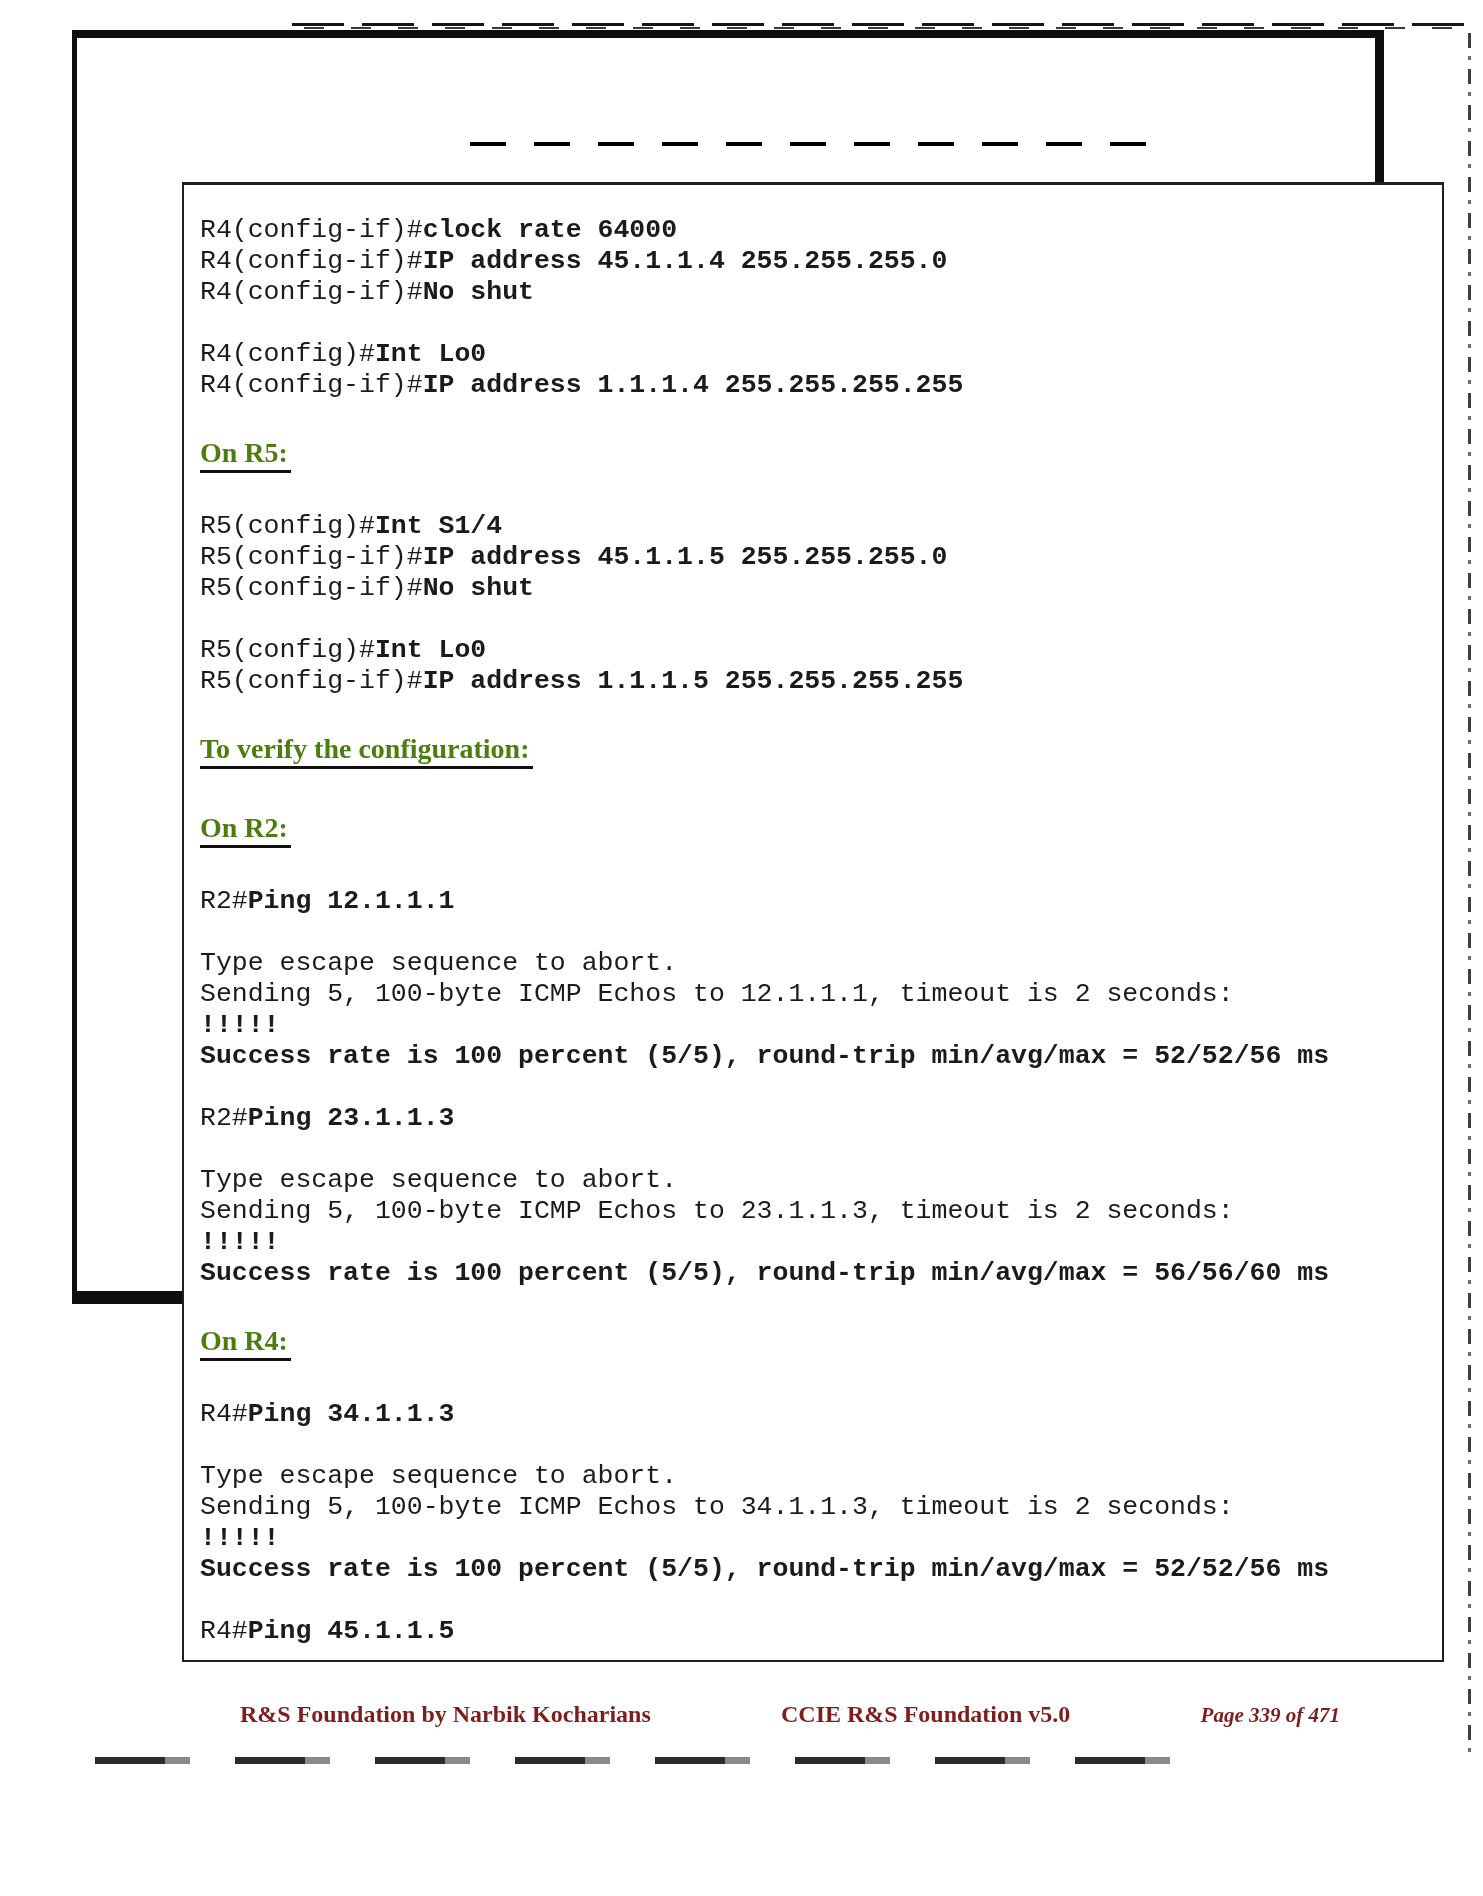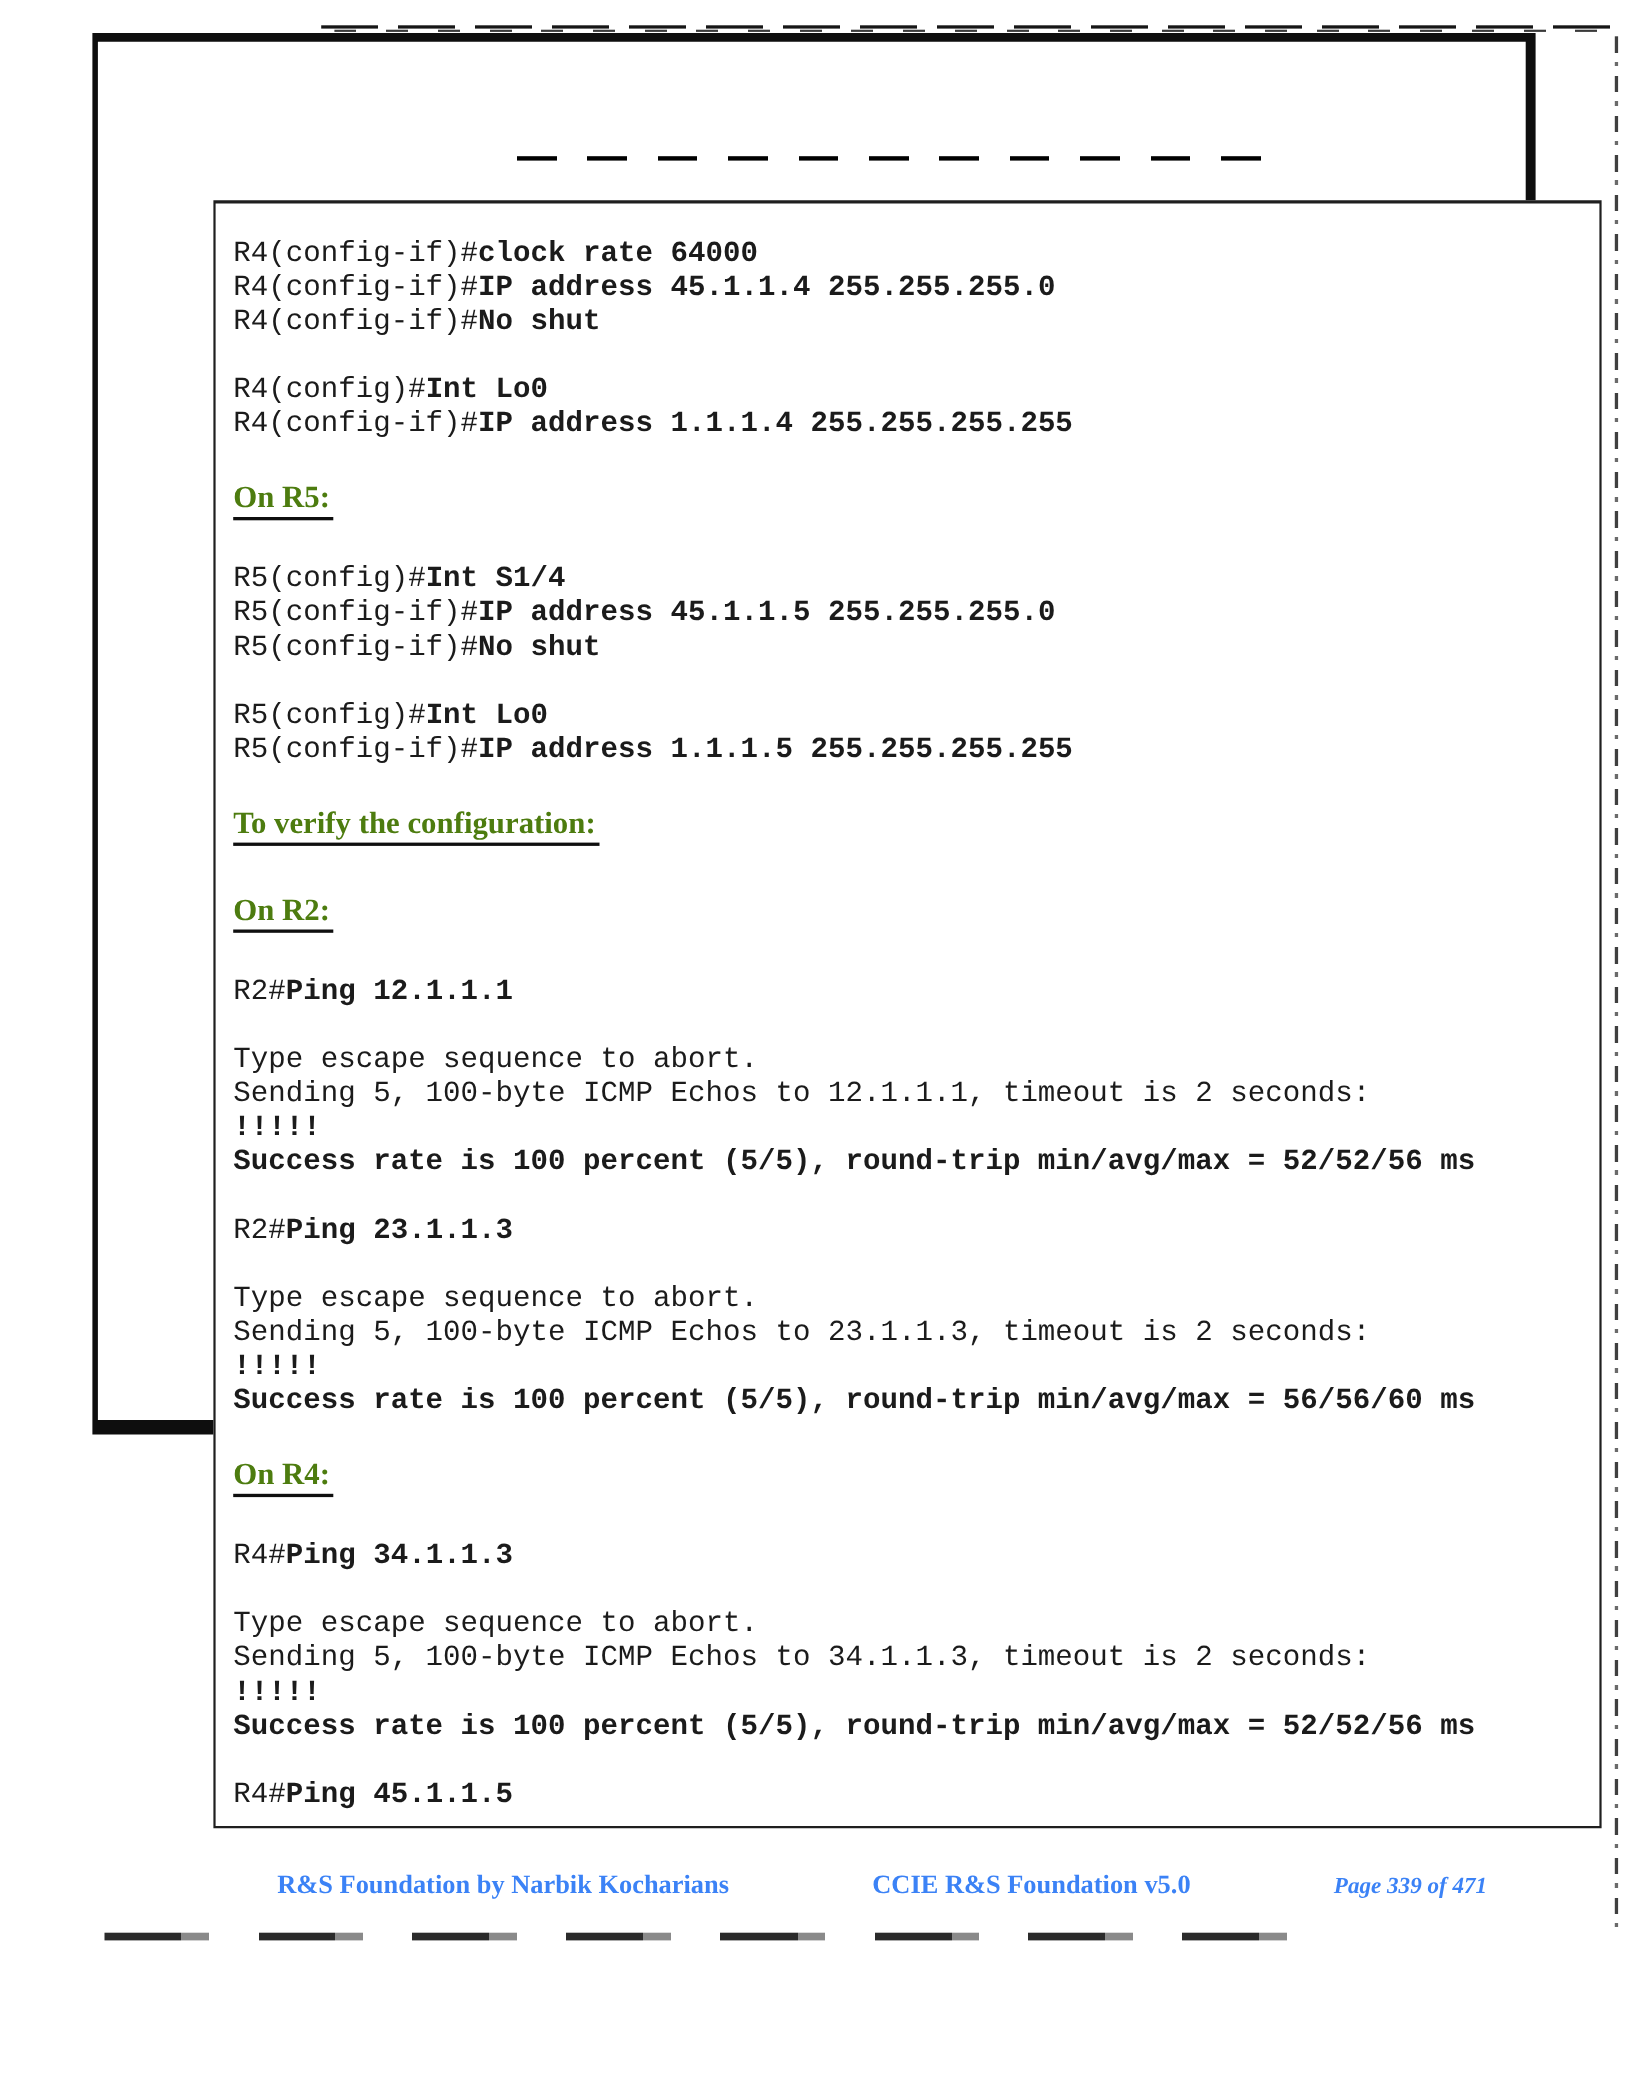--- a/index.html
+++ b/index.html
@@ -11,21 +11,20 @@
     font-family:"Liberation Sans", sans-serif;
   }
 
   
   #page-frame {
     position:absolute; left:72px; top:30px;
     width:1312px; height:1274px;
     border-style:solid; border-color:#0e0e0e;
     border-width:8px 9px 13px 5px;
     background:#ffffff;
-    margin-left:12px;
   }
 
   
   #config-box {
     position:absolute; left:105px; top:144px;
     width:1262px; height:1480px;
     border:2px solid #1f1f1f; border-top-width:3px;
     background:#ffffff;
   }
 
@@ -52,21 +51,21 @@
     font-weight:700; font-size:28px; line-height:1.15;
     color:#4d7c0f;
     border-bottom:3px solid #0f0f0f;
     padding:0 3px 1px 0;
     white-space:nowrap;
   }
 
   
   #footer {
     position:absolute; left:77px; top:1663px; width:1298px;
-    color:#3b82f6;
+    color:#7f1d1d;
     font-family:"Liberation Serif","DejaVu Serif",serif;
     font-weight:700;
   }
   .footer-row {
     display:flex; justify-content:space-between; align-items:baseline;
     padding:0 112px 0 86px;
     font-size:24px;
   }
   .footer-page { font-style:italic; font-size:21px; }
   .footer-copy {

